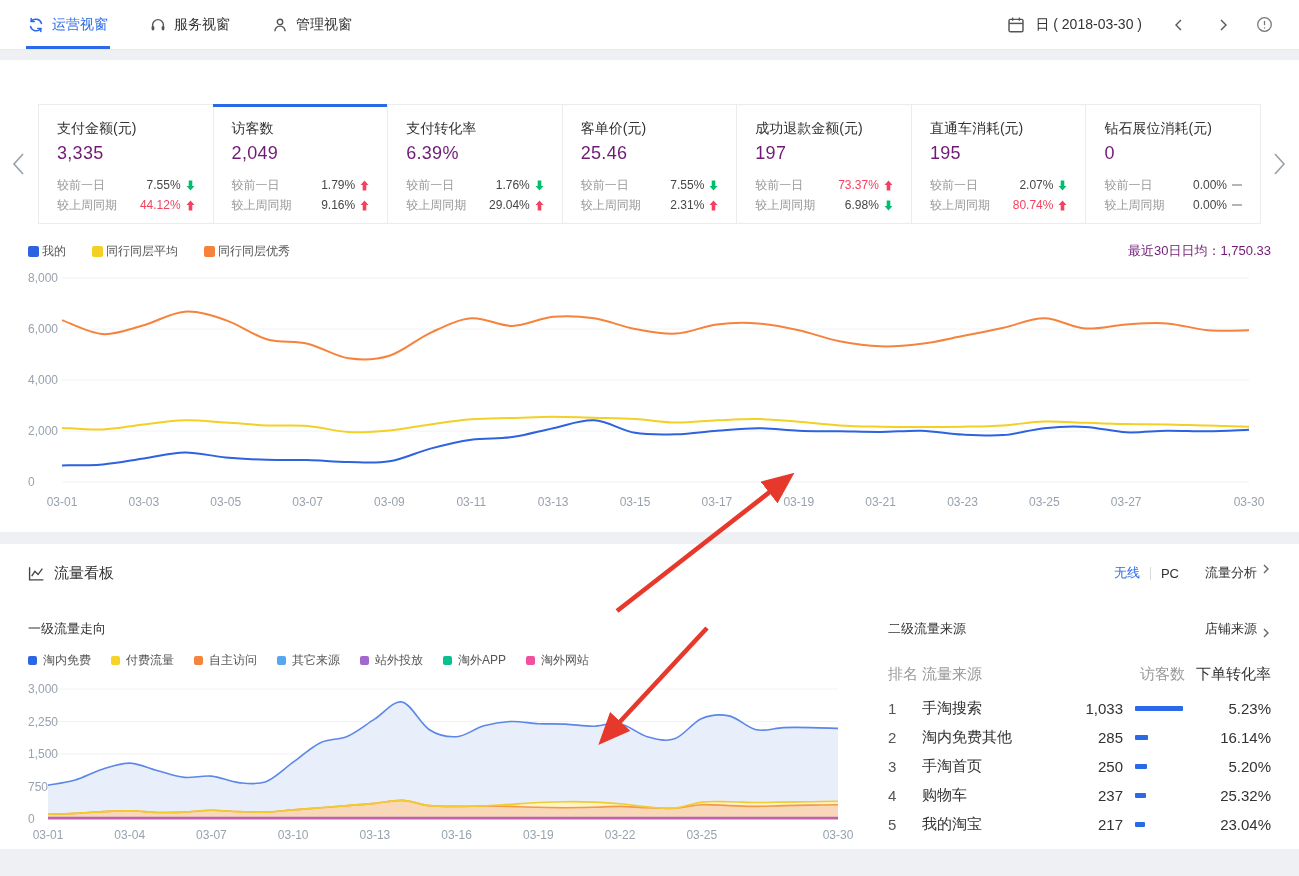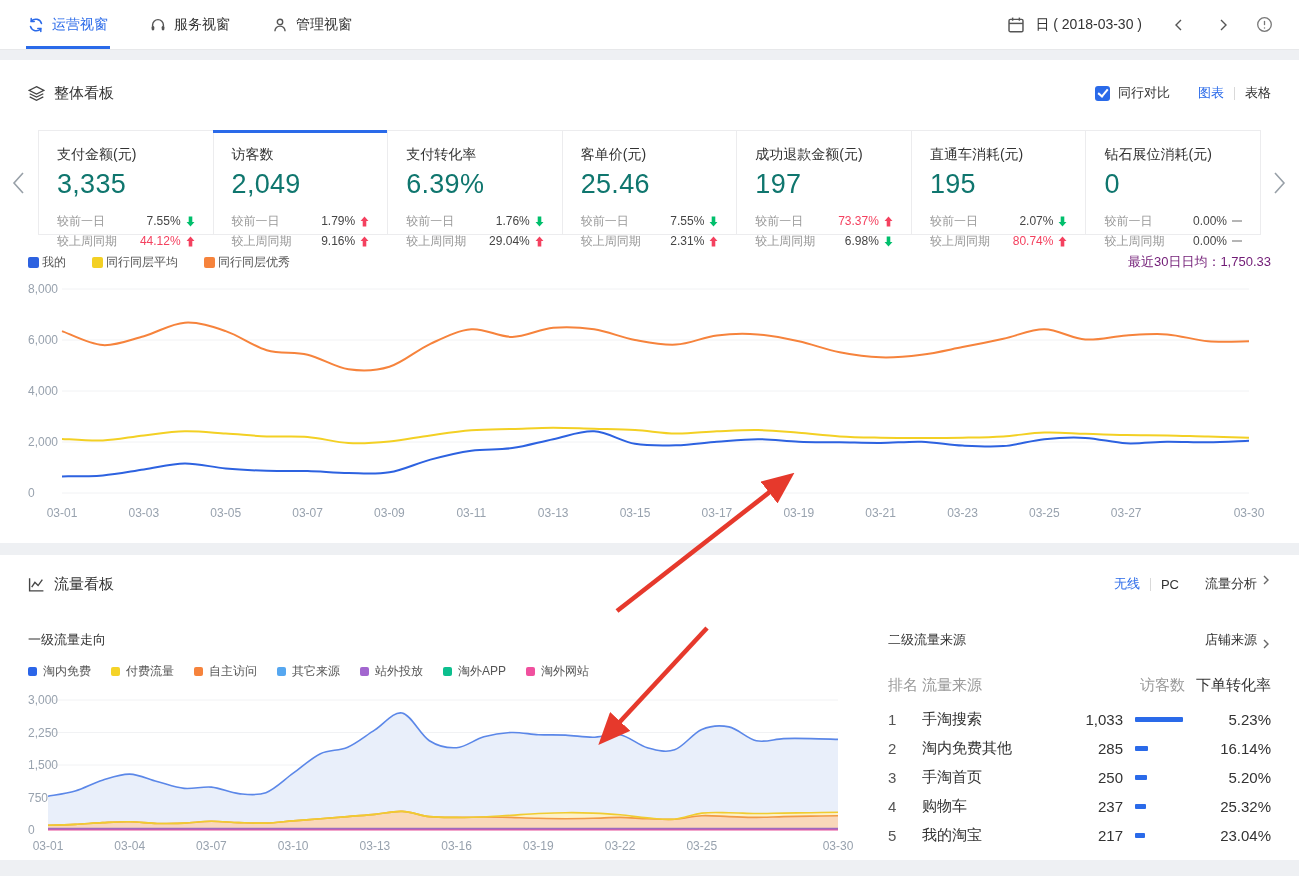--- a/index.html
+++ b/index.html
@@ -33,25 +33,25 @@
 .sec-controls{display:flex;align-items:center;font-size:13px;color:#333}
 .checkbox{width:15px;height:15px;background:var(--accent);border-radius:3px;position:relative;margin-right:8px;cursor:pointer;flex:none}
 .checkbox::after{content:"";position:absolute;left:4.5px;top:1.5px;width:4px;height:8px;border:solid #fff;border-width:0 2px 2px 0;transform:rotate(40deg)}
 .view-links{margin-left:28px;display:flex;align-items:center}
 .vlink{cursor:pointer;color:#333}
 .vlink.blue{color:var(--accent)}
 .vsep{border-left:1px solid #d9d9d9;height:13px;margin:0 10px}
 
 .cards-wrap{position:relative;margin:24px 38px 0}
 .cards{display:flex}
-.card{flex:1;border:1px solid #ececee;margin-left:-1px;height:105px;padding:15px 18px 10px;position:relative;cursor:pointer;background:#fff}
+.card{flex:1;border:1px solid #ececee;margin-left:-1px;height:120px;padding:15px 18px 10px;position:relative;cursor:pointer;background:#fff}
 .card:first-child{margin-left:0}
 .card.active::before{content:"";position:absolute;top:-1px;left:-1px;right:-1px;height:3px;background:var(--accent)}
 .card-title{font-size:14px;color:#333}
-.card-value{font-size:27px;color:#0f766e;margin-top:5px;letter-spacing:.3px}
+.card-value{font-size:18px;color:#701a75;margin-top:5px;letter-spacing:.3px}
 .card-rows{margin-top:11px}
 .crow{display:flex;justify-content:space-between;align-items:center;font-size:12px;height:20px}
 .crow .cl{color:#979797}
 .crow .cv{display:flex;align-items:center;gap:5px;color:#454545}
 .crow .cv.red{color:var(--red)}
 .arr{width:9px;height:11px;flex:none}
 .dash{width:10px;height:2px;background:#b5b5b5;display:inline-block}
 .car-chev{position:absolute;top:50%;transform:translateY(-50%);color:#98a0a8;cursor:pointer;width:13px;height:22px}
 .car-chev.left{left:-26px}
 .car-chev.right{right:-25px}
@@ -150,39 +150,20 @@
         <svg viewBox="0 0 16 16" fill="none" stroke="currentColor" stroke-width="1.2">
             <circle cx="8" cy="8" r="6.4"></circle>
             <line x1="8" y1="4.6" x2="8" y2="8.6"></line>
             <circle cx="8" cy="11.2" r="0.7" fill="currentColor" stroke="none"></circle>
           </svg>
       </span>
     </div>
   </header>
 
   <section class="panel overview">
-    <div class="sec-head">
-      <div class="sec-title">
-        <svg viewBox="0 0 16 16" fill="none" stroke="currentColor" stroke-width="1.2">
-            <path d="M8 1.5 15 5 8 8.5 1 5Z"></path>
-            <path d="M1.6 8.2 8 11.4l6.4-3.2"></path>
-            <path d="M1.6 11.2 8 14.4l6.4-3.2"></path>
-          </svg>
-        <span>整体看板</span>
-      </div>
-      <div class="sec-controls">
-        <span class="checkbox"></span>
-        <span>同行对比</span>
-        <span class="view-links">
-          <span class="vlink blue">图表</span>
-          <span class="vsep"></span>
-          <span class="vlink">表格</span>
-        </span>
-      </div>
-    </div>
 
     <div class="cards-wrap">
       <span class="car-chev left">
         <svg viewBox="0 0 13 22" fill="none" stroke="currentColor" stroke-width="1.6">
             <path d="M11 1 2 11l9 10"></path>
           </svg>
       </span>
       <div class="cards" id="cards">
           <div class="card">
             <div class="card-title">支付金额(元)</div>

